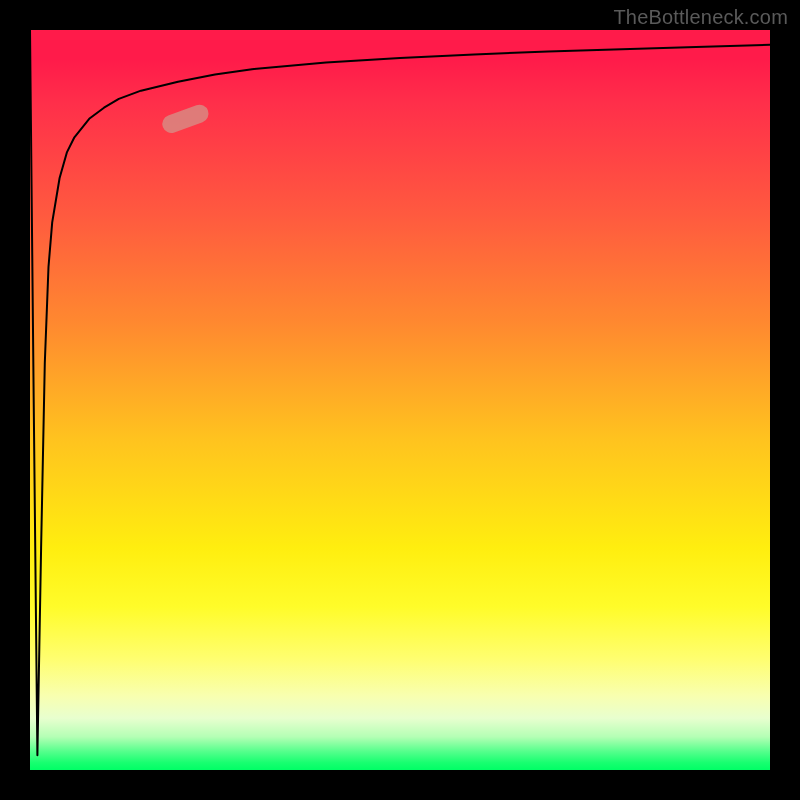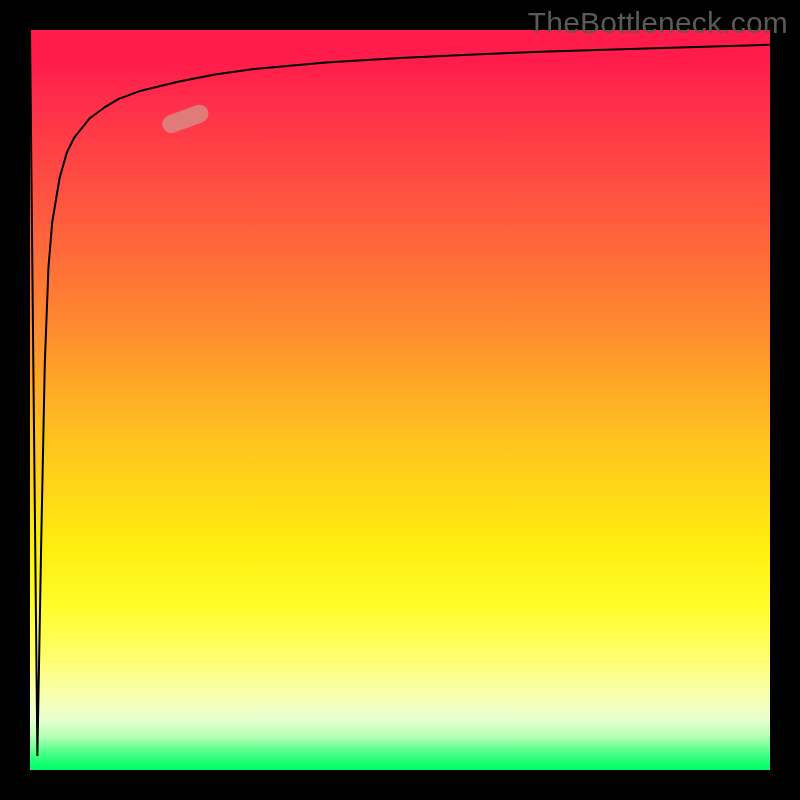--- a/index.html
+++ b/index.html
@@ -32,21 +32,21 @@
       #55ff8c 97.5%,
       #18ff70 99%,
       #00ff66 100%
     );
   }
   .watermark {
     position: absolute;
     top: 6px;
     right: 12px;
     font-family: Arial, Helvetica, sans-serif;
-    font-size: 30px;
+    font-size: 20px;
     font-weight: 400;
     color: #5a5a5a;
     letter-spacing: 0.2px;
     user-select: none;
   }
   .svg-layer {
     position: absolute;
     left: 30px;
     top: 30px;
     width: 740px;

